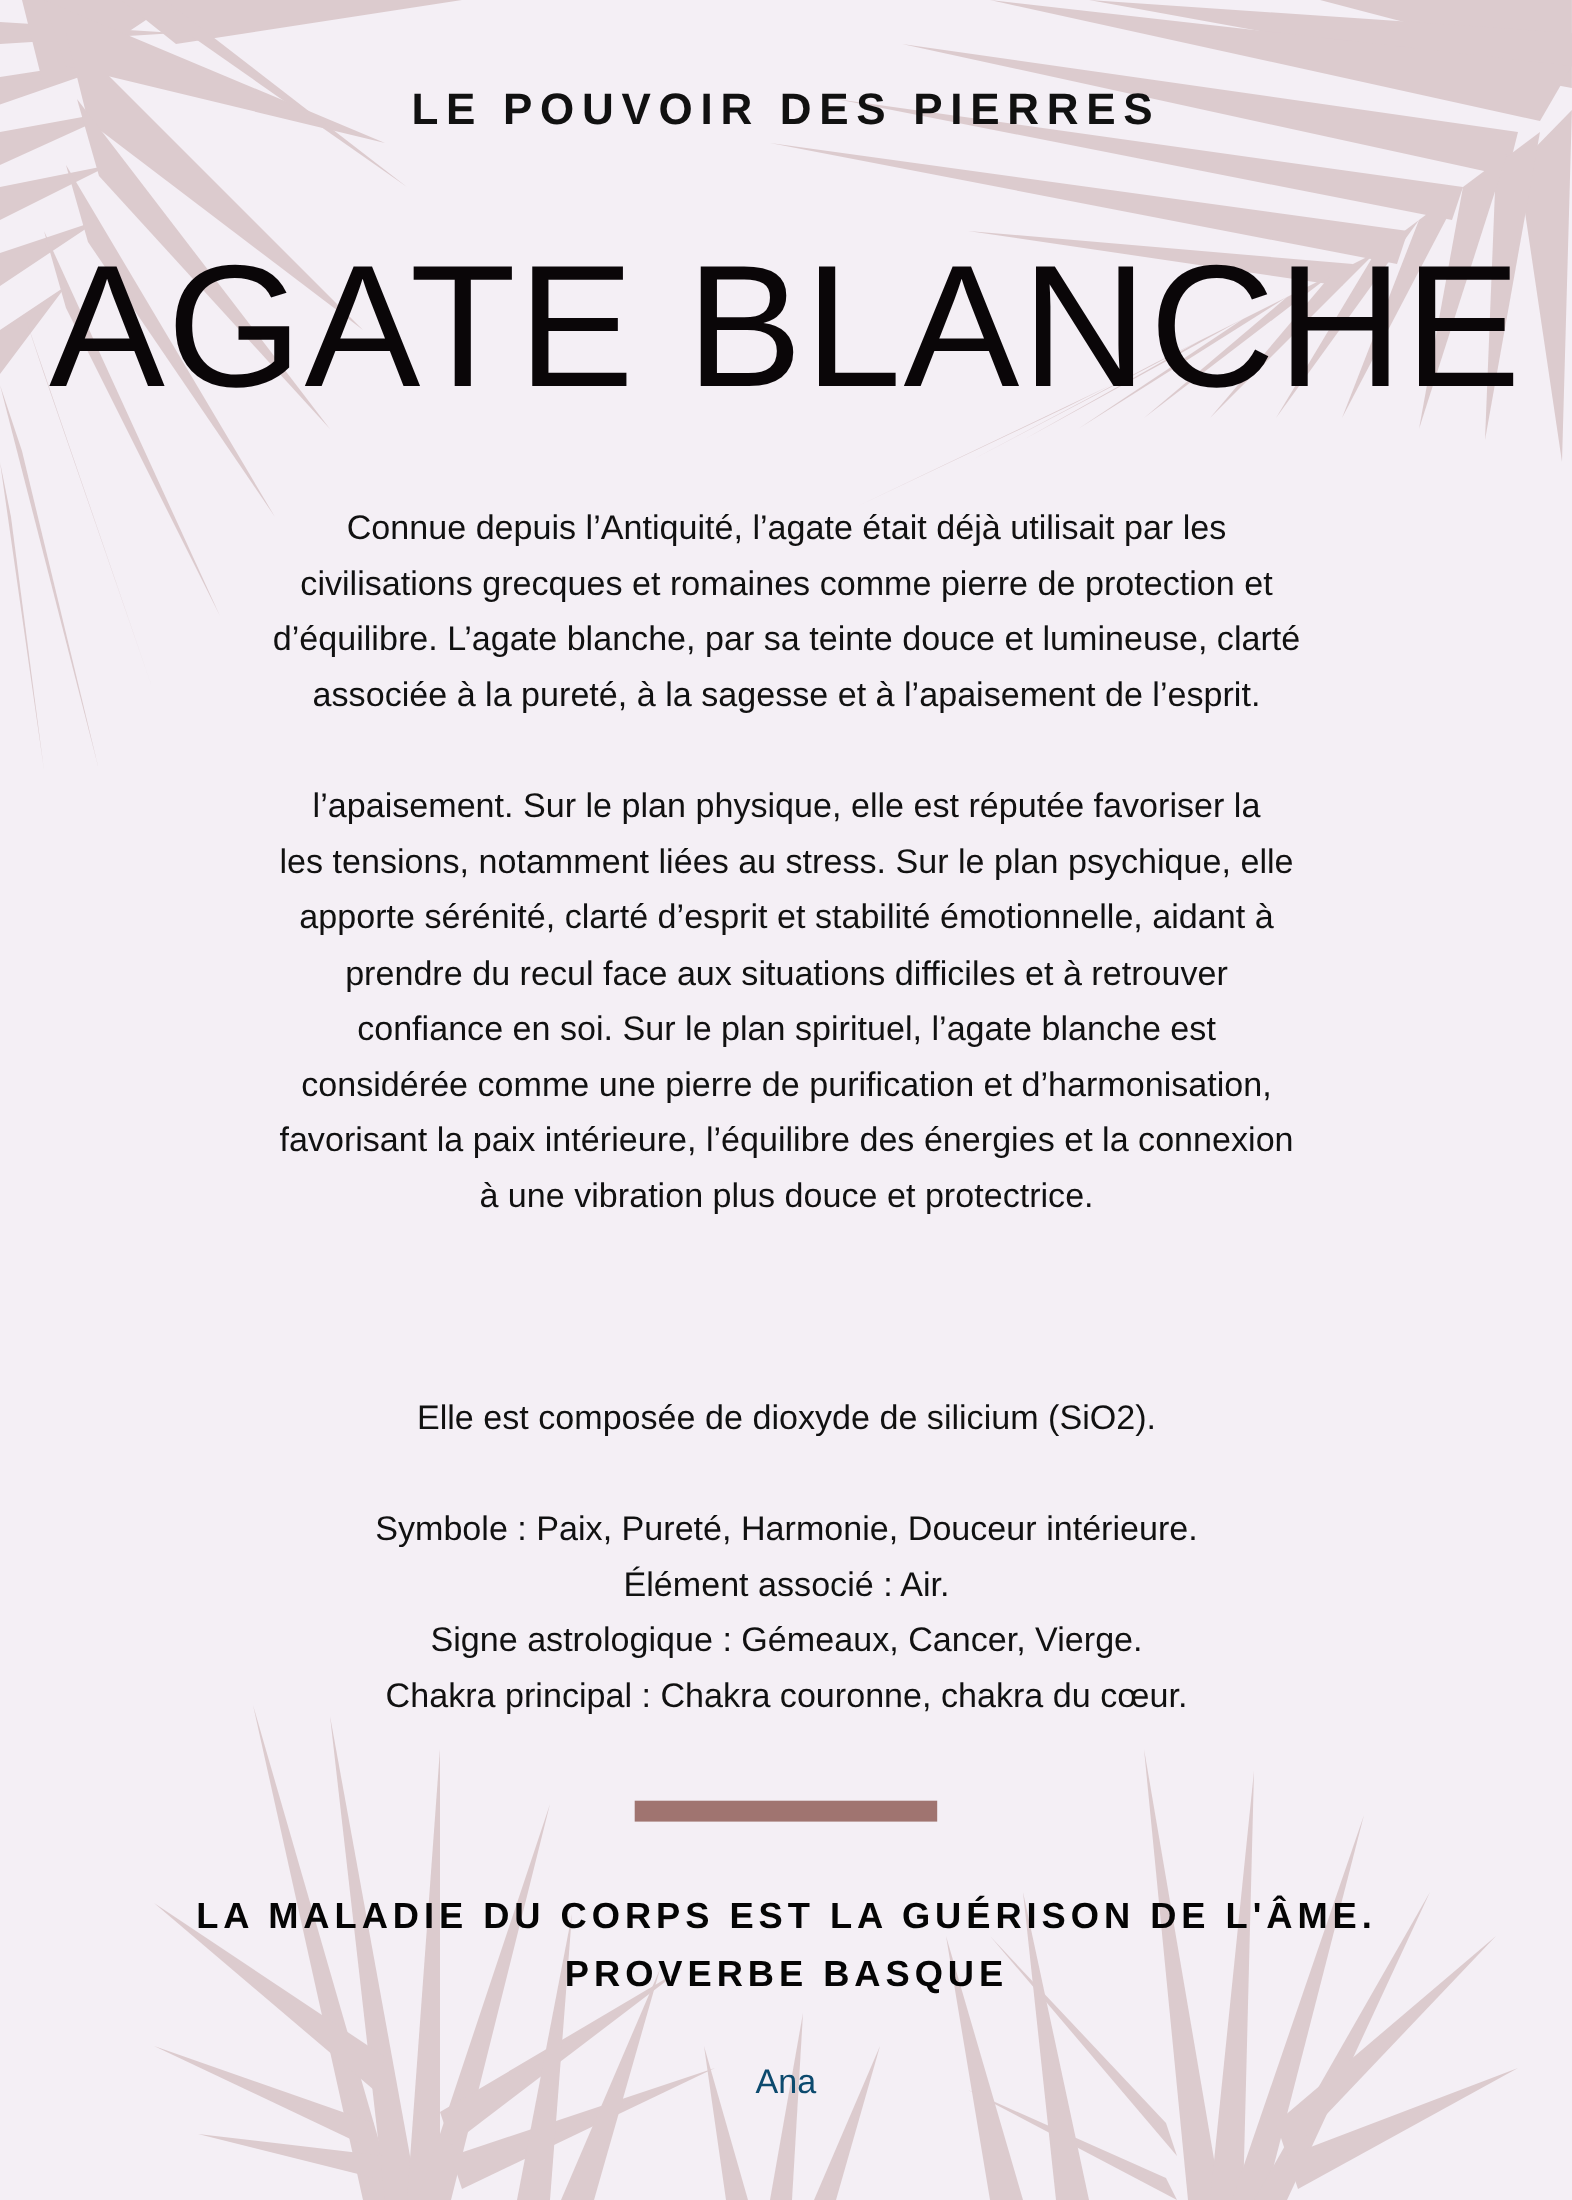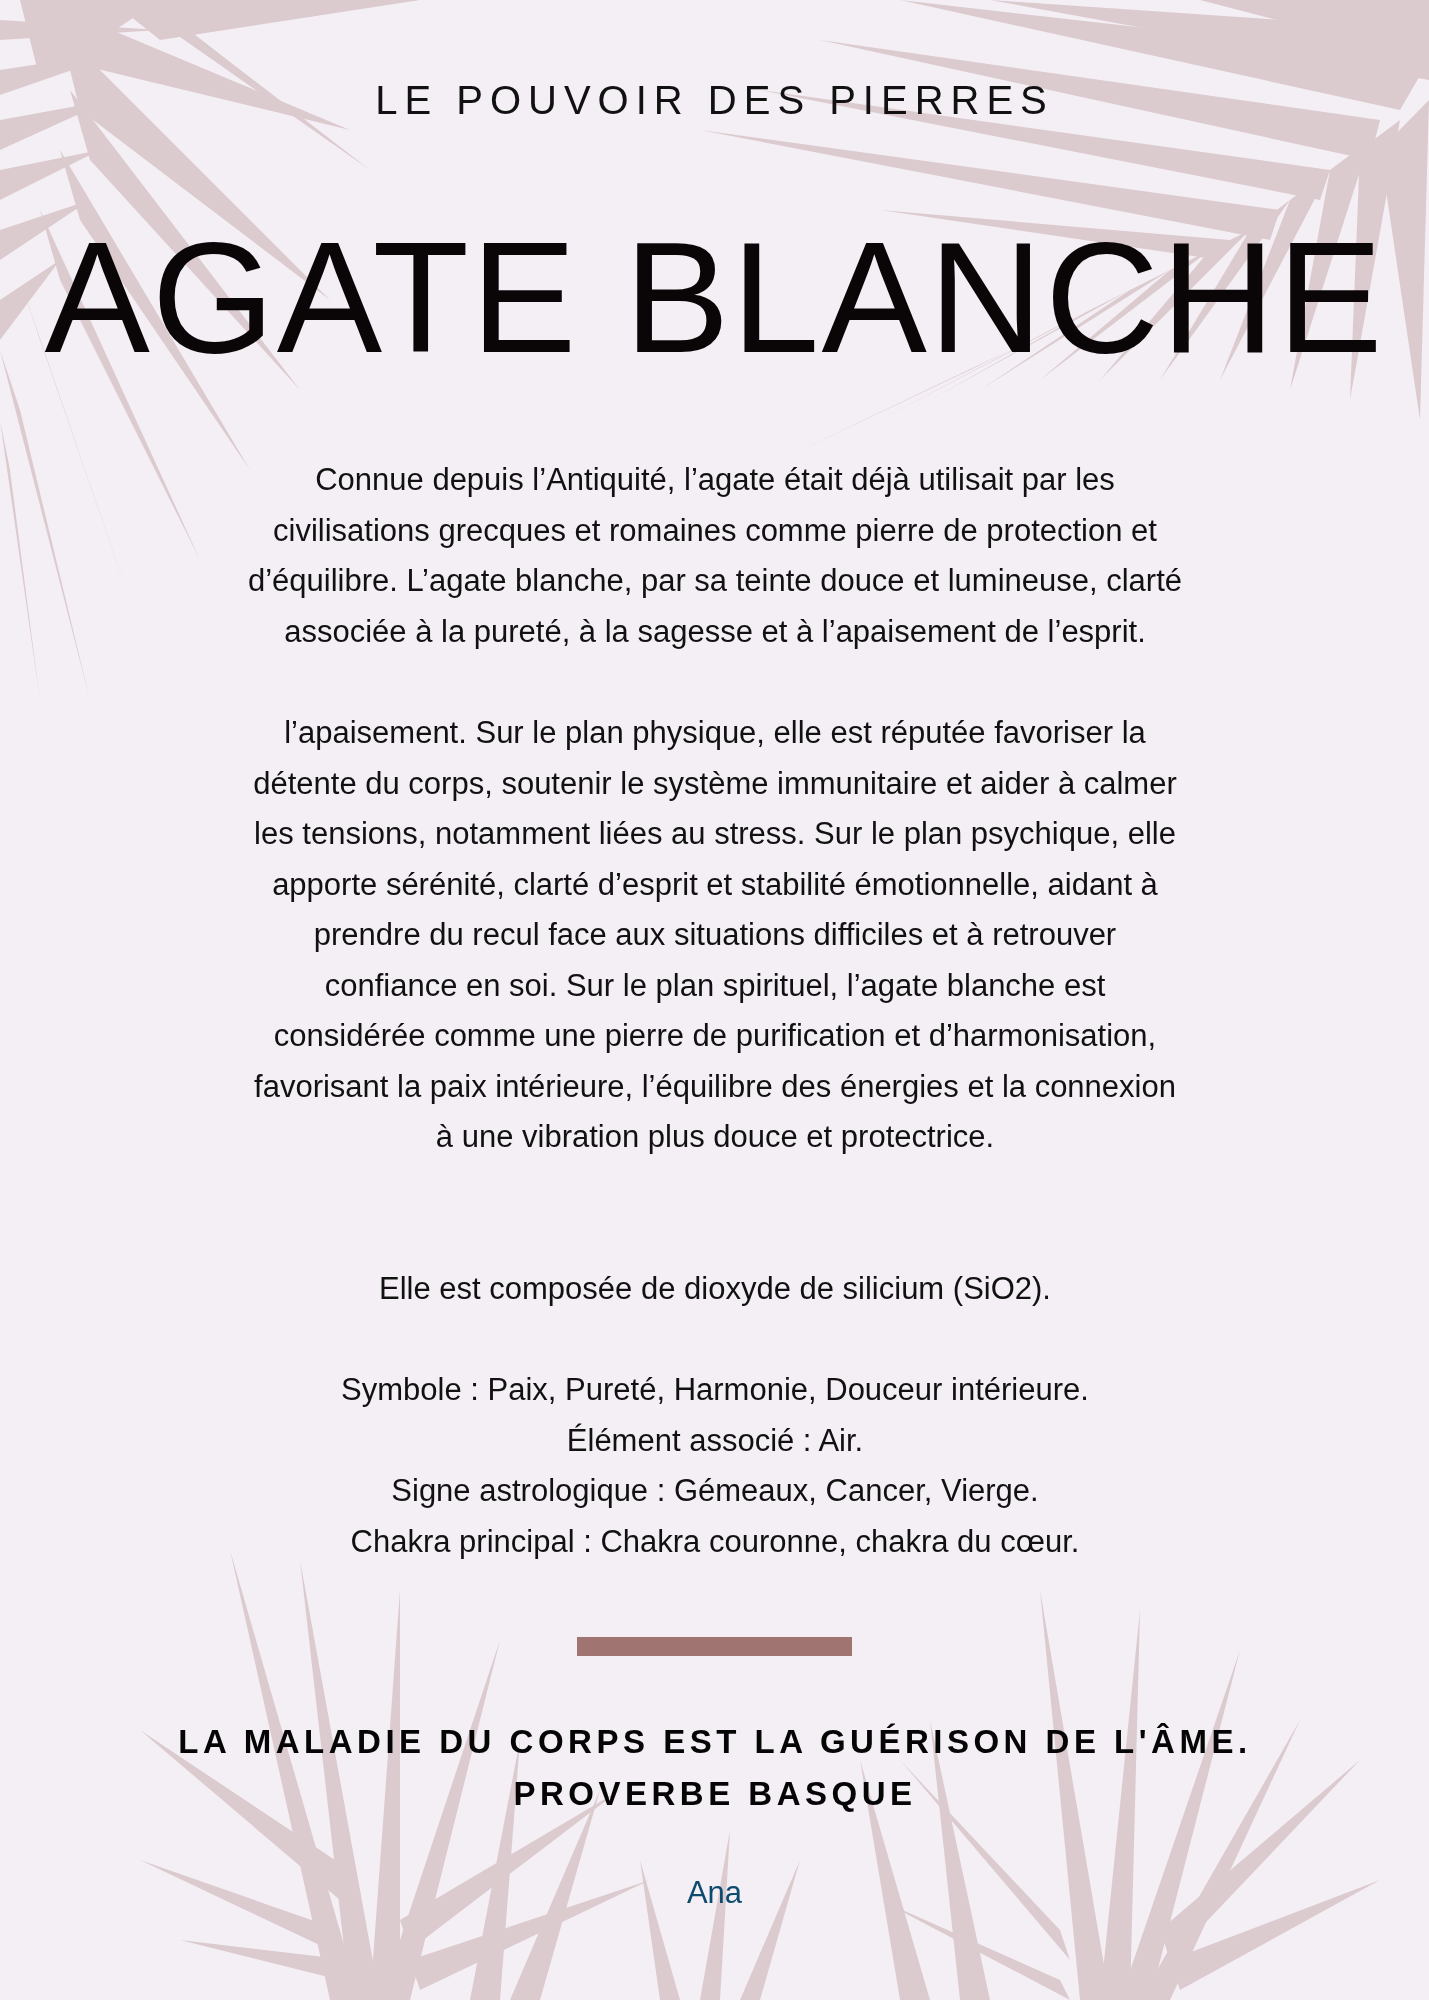--- a/index.html
+++ b/index.html
@@ -1,21 +1,21 @@
 <!DOCTYPE html>
 <html><head>
 <meta charset="utf-8">
 <style>
   html, body { margin:0; padding:0; }
   body { width:1429px; height:2000px; background:#f4eff5; position:relative; overflow:hidden;
          font-family:"Liberation Sans", sans-serif; color:#000; }
   .bg { position:absolute; inset:0; width:1429px; height:2000px; z-index:0; }
   .content { position:absolute; left:0; top:0; width:1429px; z-index:1; text-align:center; }
   .kicker { position:absolute; top:78px; left:0; width:1429px; font-size:40px; letter-spacing:7px;
-            font-weight:normal; color:#111; }
+            font-weight:bold; color:#111; }
   .title { position:absolute; top:218px; left:0; width:1429px; font-size:158px; line-height:1;
            letter-spacing:2px; font-weight:normal; color:#0a0608; transform:scaleX(1.0); margin:0; }
   .body-block { position:absolute; left:140px; width:1150px; font-size:31px; line-height:50.5px; color:#111; }
   .p1 { top:455px; }
   .p2 { top:708px; }
   .p3 { top:1264px; }
   .props { top:1365px; }
   .props div { margin:0; }
   .divider { position:absolute; left:577px; top:1637px; width:275px; height:19px; background:#a07470; }
   .quote { position:absolute; left:100px; width:1230px; top:1716px; font-size:33px; line-height:52px;
@@ -109,21 +109,20 @@
 
   <div class="body-block p1">
     <div>Connue depuis l’Antiquité, l’agate était déjà utilisait par les</div>
     <div>civilisations grecques et romaines comme pierre de protection et</div>
     <div>d’équilibre. L’agate blanche, par sa teinte douce et lumineuse, clarté</div>
     <div>associée à la pureté, à la sagesse et à l’apaisement de l’esprit.</div>
   </div>
 
   <div class="body-block p2">
     <div>l’apaisement. Sur le plan physique, elle est réputée favoriser la</div>
-    <div>détente du corps, soutenir le système immunitaire et aider à calmer</div>
     <div>les tensions, notamment liées au stress. Sur le plan psychique, elle</div>
     <div>apporte sérénité, clarté d’esprit et stabilité émotionnelle, aidant à</div>
     <div>prendre du recul face aux situations difficiles et à retrouver</div>
     <div>confiance en soi. Sur le plan spirituel, l’agate blanche est</div>
     <div>considérée comme une pierre de purification et d’harmonisation,</div>
     <div>favorisant la paix intérieure, l’équilibre des énergies et la connexion</div>
     <div>à une vibration plus douce et protectrice.</div>
   </div>
 
   <div class="body-block p3">Elle est composée de dioxyde de silicium (SiO2).</div>

